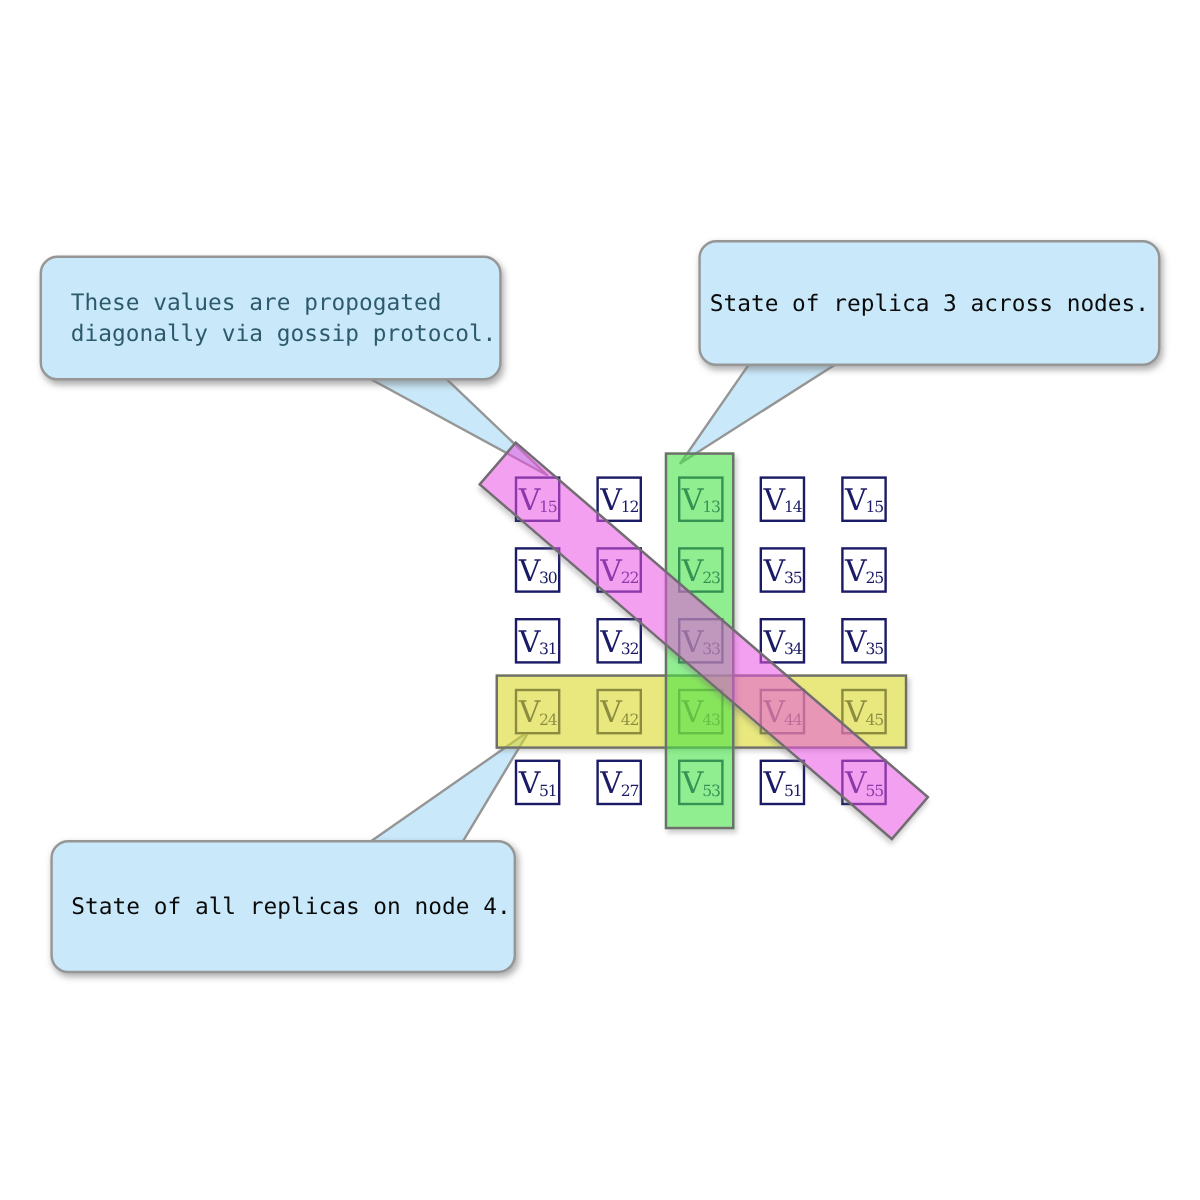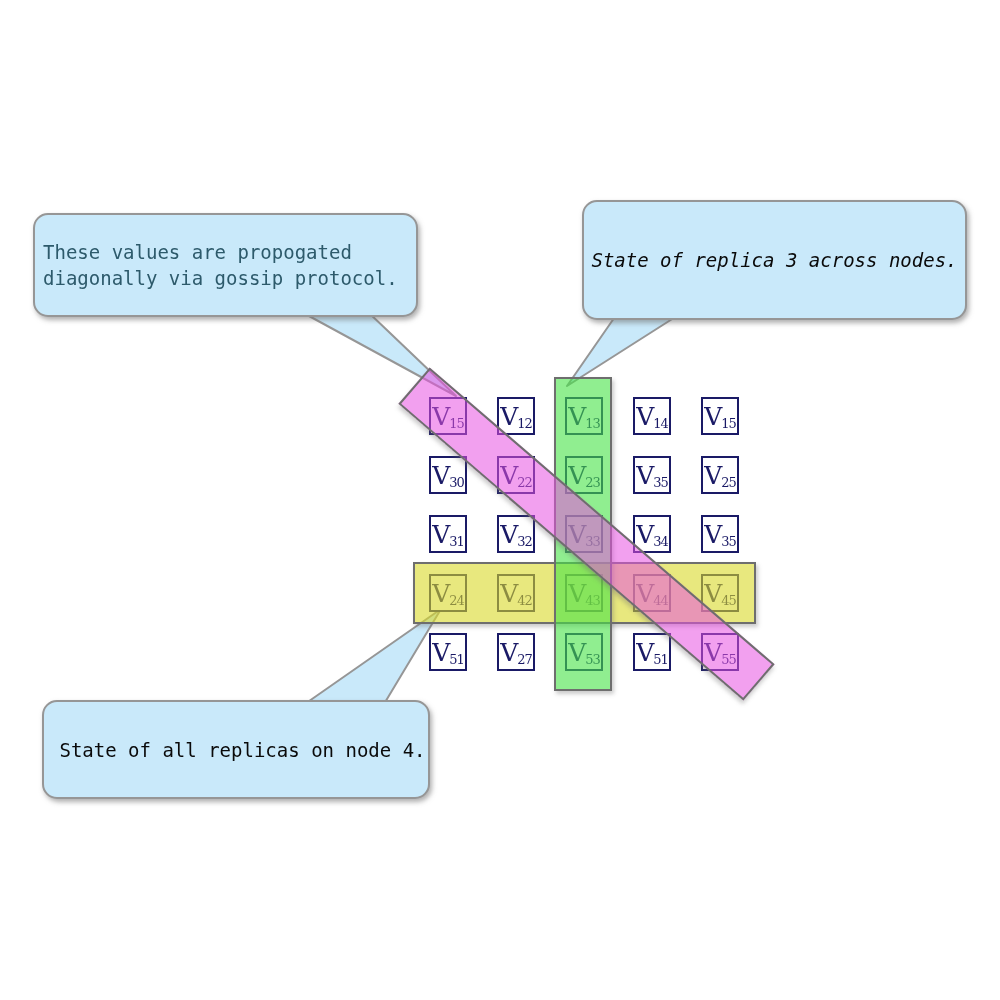--- a/index.html
+++ b/index.html
@@ -37,24 +37,24 @@
     flex-direction: column;
     justify-content: center;
     z-index: 2;
   }
   .bubble .line {
     font-size: 19px;
     line-height: 26px;
     white-space: pre;
     color: var(--callout-text-dark);
   }
-  #bubble-gossip  { left: 33px;  top: 213px; width: 385px; height: 104px; padding-left: 8px; }
+  #bubble-gossip  { left: 33px;  top: 213px; width: 385px; height: 104px; padding-left: 24px; }
   #bubble-gossip .line { color: var(--callout-text-primary); }
-  #bubble-replica3 { left: 582px; top: 200px; width: 385px; height: 120px; align-items: center; font-style: italic; }
-  #bubble-node4   { left: 42px;  top: 700px; width: 388px; height: 99px;  align-items: center; padding-left: 13px; }
+  #bubble-replica3 { left: 582px; top: 200px; width: 385px; height: 105px; align-items: center; }
+  #bubble-node4   { left: 42px;  top: 700px; width: 388px; height: 111px;  align-items: center; padding-left: 13px; }
 
   
   #matrix { position: absolute; left: 0; top: 0; width: 100%; height: 100%; z-index: 3; }
   .cell {
     position: absolute;
     width: 38px;
     height: 38px;
     box-sizing: border-box;
     border: 2px solid var(--cell-border);
     background: #ffffff;

